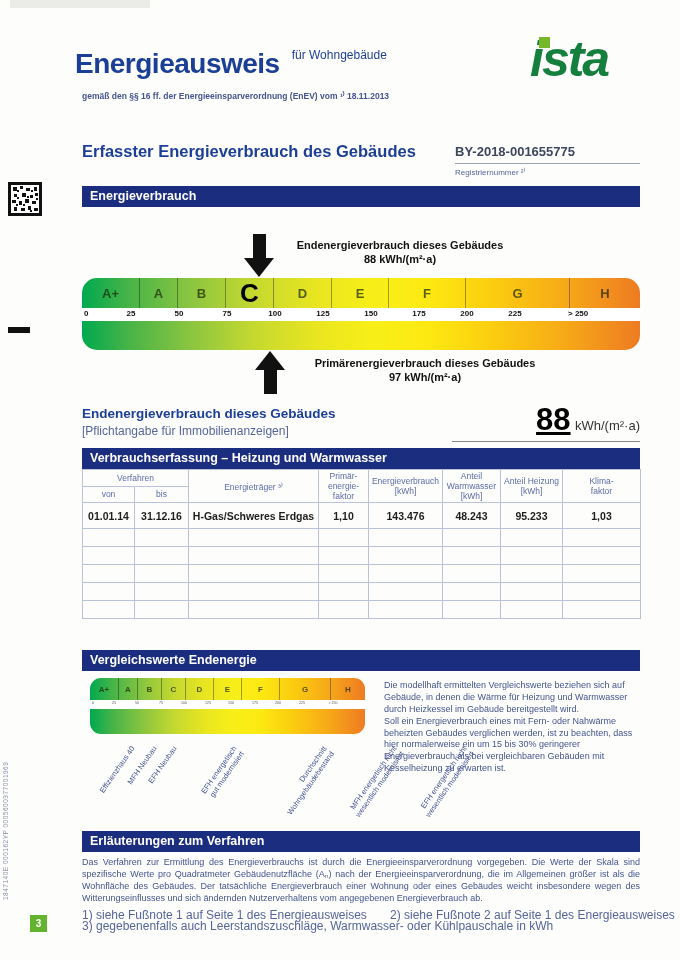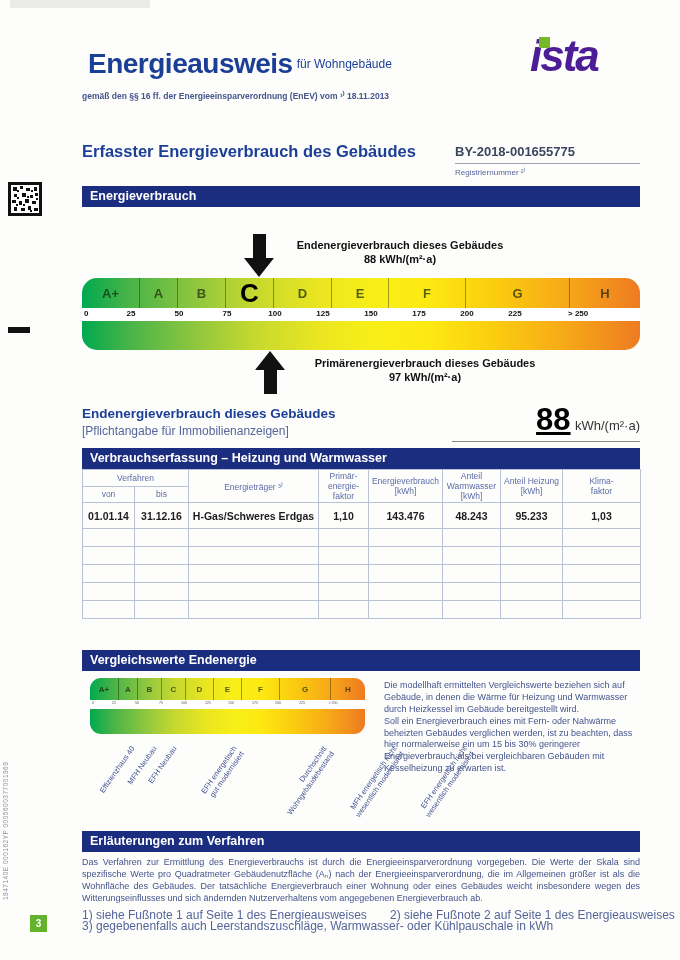--- a/index.html
+++ b/index.html
@@ -2,26 +2,26 @@
 <html><head>
 <meta charset="utf-8">
 <style>
   html,body{margin:0;padding:0;background:#ffffff;}
   .page{position:relative;width:680px;height:960px;background:#fdfdfc;
         font-family:"Liberation Sans",sans-serif;overflow:hidden;color:#222;}
   .abs{position:absolute;}
 
   
   .topbar{left:10px;top:0;width:140px;height:8px;background:#ebebe8;}
-  .title-row{left:88px;top:48px;width:440px;display:flex;align-items:center;gap:4px;}
+  .title-row{left:75px;top:48px;width:440px;display:flex;align-items:flex-start;gap:12px;}
   .title-main{font-size:28px;font-weight:bold;color:#1c3f96;letter-spacing:-0.5px;}
   .title-suffix{font-size:12px;color:#1c3f96;}
   .subtitle{left:82px;top:90px;font-size:8.5px;color:#44548c;font-weight:bold;}
   .logo{left:530px;top:34px;width:120px;height:58px;}
-  .logo-text{font-size:44px;font-weight:bold;font-style:italic;color:#4c1d95;letter-spacing:-2px;line-height:1;}
+  .logo-text{font-size:50px;font-weight:bold;font-style:italic;color:#15803d;letter-spacing:-2px;line-height:1;}
   .logo-dot{position:absolute;left:9px;top:3px;width:11px;height:11px;background:#76b82a;}
 
   
   .sec-heading{left:82px;top:142px;font-size:16.5px;font-weight:bold;color:#1c3f96;}
   .reg-num{left:455px;top:144px;width:185px;font-size:13px;font-weight:bold;color:#3c465e;}
   .reg-line{left:455px;top:163px;width:185px;border-top:1px solid #9aa2b4;}
   .reg-label{left:455px;top:166px;font-size:8px;color:#55659a;}
 
   
   .bluebar{left:82px;width:558px;height:21px;background:#1b2d7e;color:#fff;

